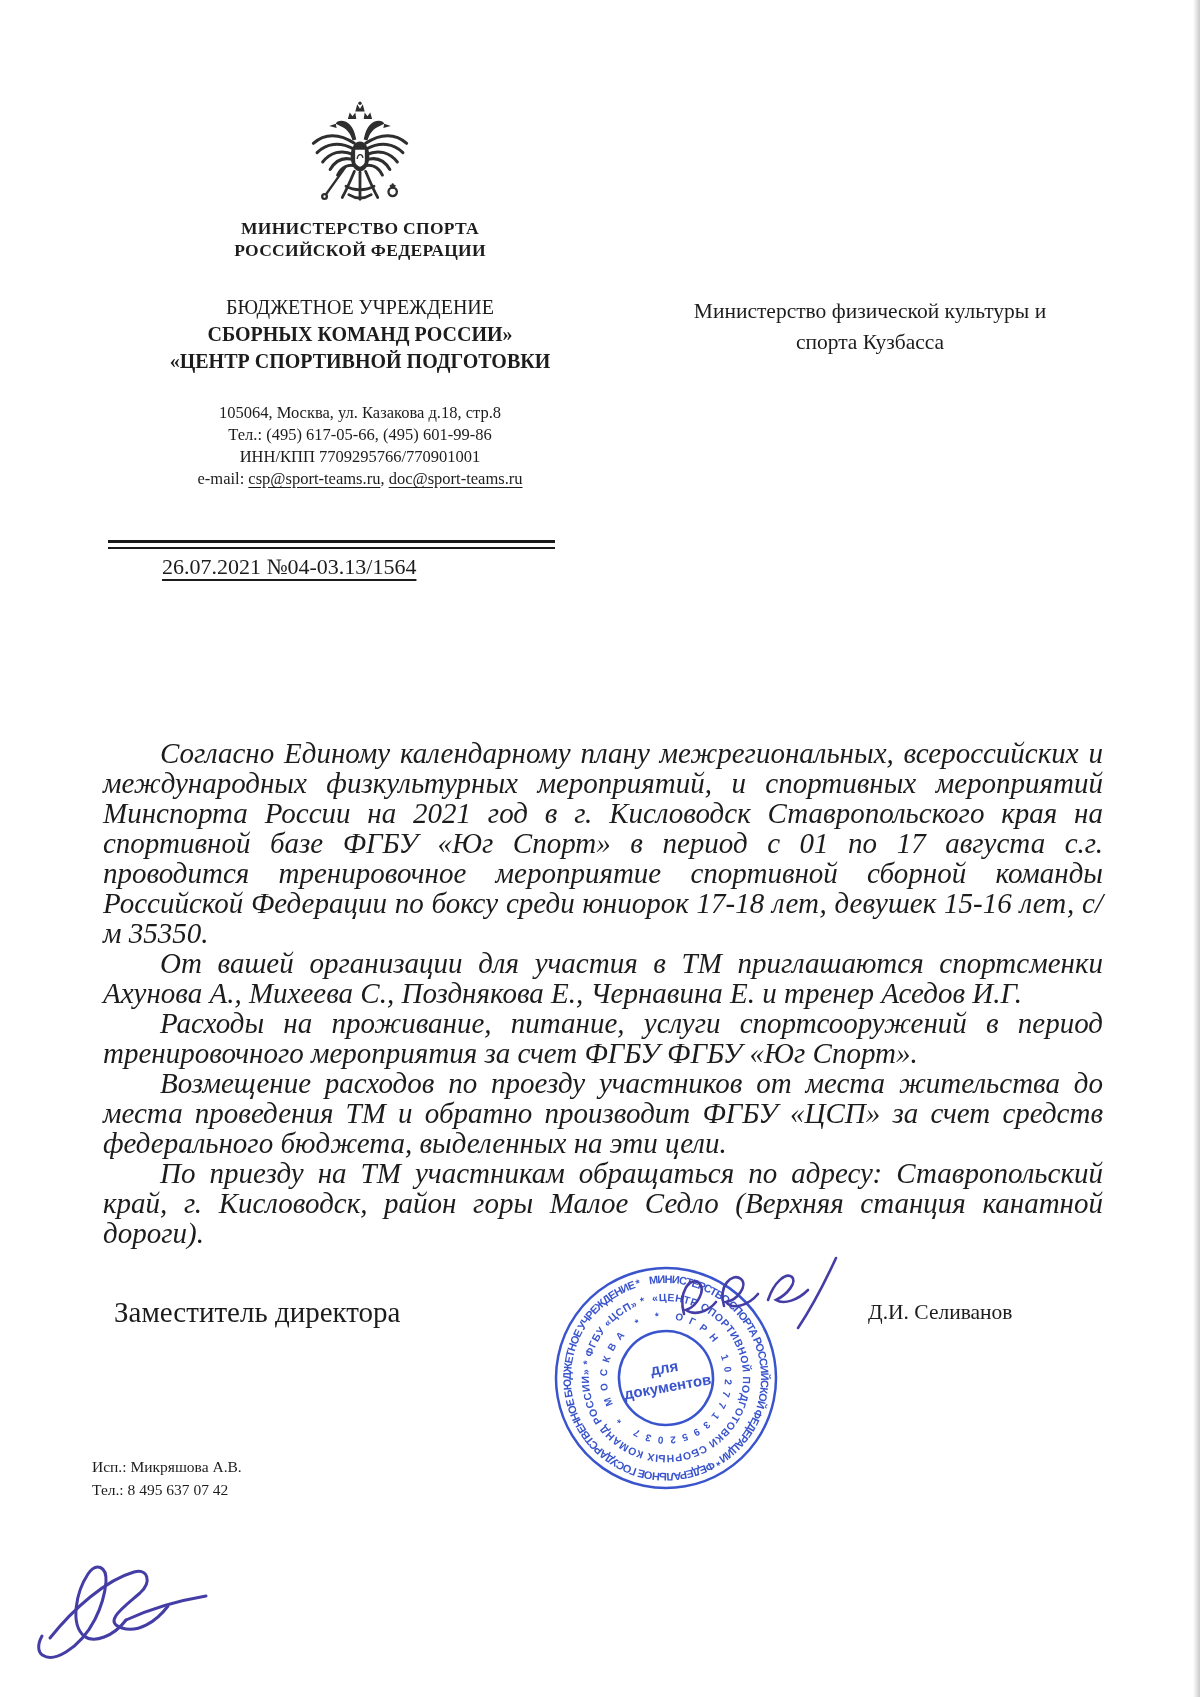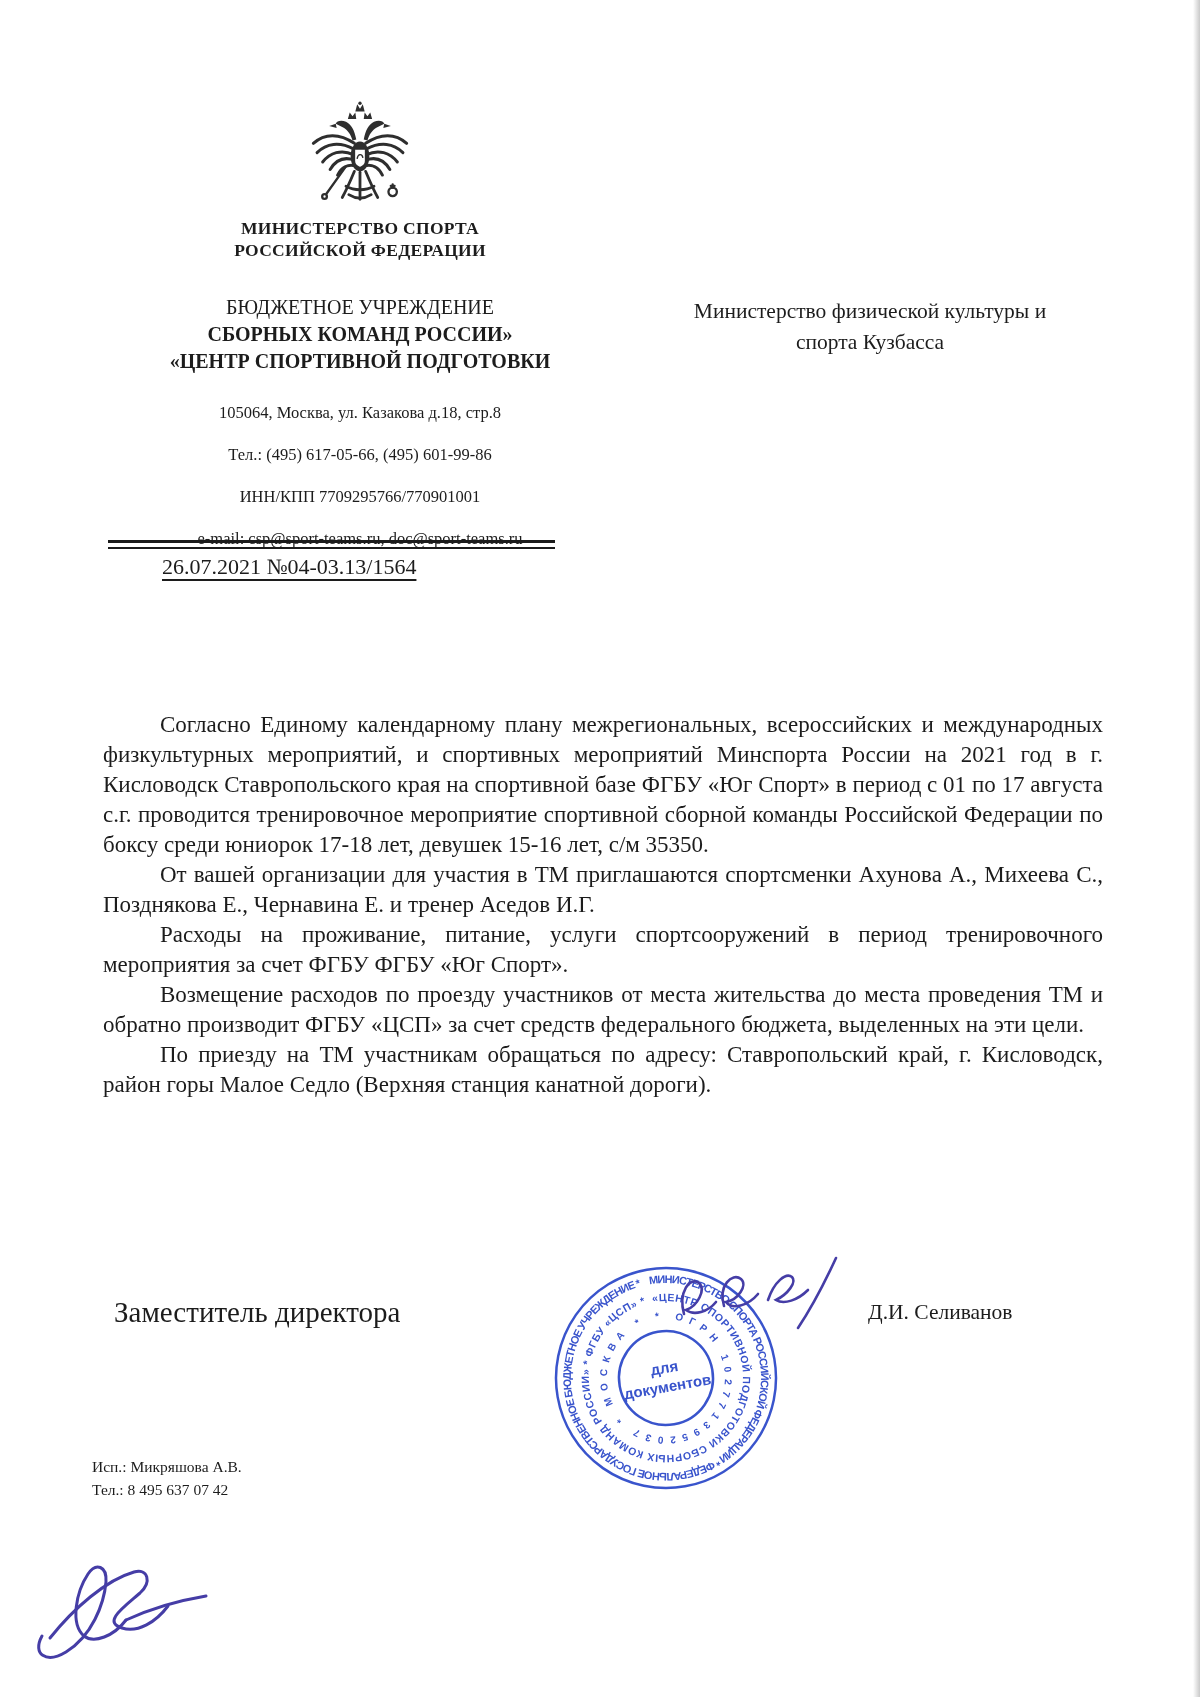--- a/index.html
+++ b/index.html
@@ -20,41 +20,41 @@
 
   .sender-text {
     position:absolute; left:120px; top:217px; width:480px;
     text-align:center;
   }
   .ministry { font-weight:bold; font-size:17.5px; line-height:22px; letter-spacing:0.3px; }
   .org-block { margin-top:33px; }
   .org-line { font-size:20px; line-height:27px; }
   .org-bold { font-weight:bold; }
   .addr-block { margin-top:27px; }
-  .addr-line { font-size:16.5px; line-height:22px;margin-top:20px; }
-  .u { text-underline-offset:3px; }
+  .addr-line { font-size:16.5px; line-height:22px; }
+  .u { text-decoration:underline; text-underline-offset:3px; }
 
   .recipient {
     position:absolute; left:620px; top:296px; width:500px;
     text-align:center; font-size:21.5px; line-height:31px;
   }
 
   .rule {
     position:absolute; left:108px; top:540px; width:447px;
     border-top:3px solid #1b1b1b; border-bottom:2px solid #1b1b1b; height:4px;
   }
   .ref-line {
     position:absolute; left:162px; top:554px;
     font-size:22px; text-decoration:underline; text-underline-offset:5px;
     text-decoration-thickness:2px;
   }
 
   .body-text {
-    position:absolute; left:103px; top:710px; width:1000px;
-    font-size:23px; line-height:30px; text-align:justify;
+    position:absolute; left:103px; top:738px; width:1000px;
+    font-size:29px; line-height:30px; text-align:justify;font-style:italic;
   }
   .body-text p { margin:0; text-indent:57px; }
 
   .sig-title { position:absolute; left:107px; top:1296px; font-size:29px;margin-left:7px; }
   .sig-name  { position:absolute; left:868px; top:1300px; font-size:21.5px; }
 
   .stamp { position:absolute; left:546px; top:1258px; width:240px; height:240px; opacity:0.92; }
   .stamp-signature { position:absolute; left:668px; top:1250px; width:215px; height:100px; }
   .autograph { position:absolute; left:22px; top:1538px; width:235px; height:140px; }
 

